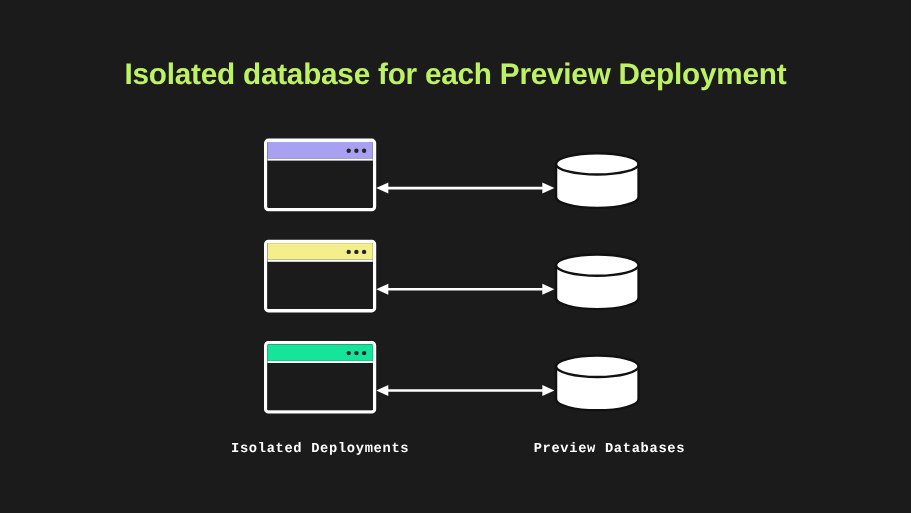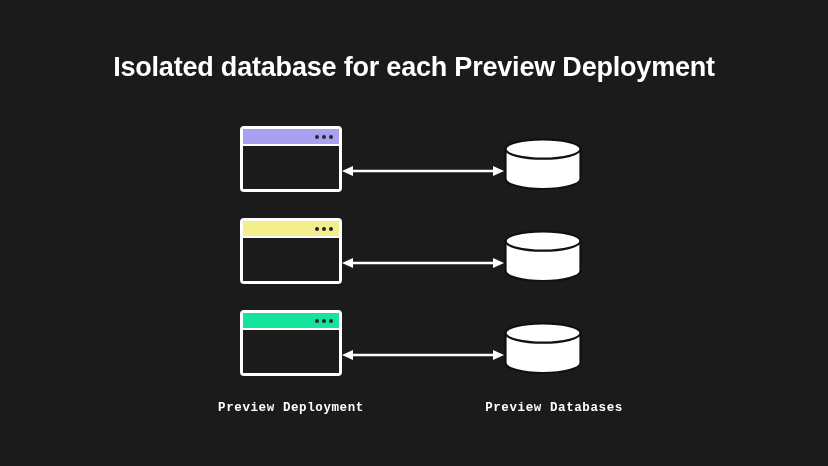--- a/index.html
+++ b/index.html
@@ -21,21 +21,21 @@
     background: #1b1b1b;
   }
 
   
   .title {
     position: absolute;
     top: 52px;
     left: 0;
     width: 828px;
     text-align: center;
-    color: #ffffff;
+    color: #bef264;
     font-size: 27px;
     font-weight: 700;
     letter-spacing: -0.2px;
     font-family: "Liberation Sans", sans-serif;
     white-space: nowrap;
   }
 
   
   .diagram {
     position: absolute;
@@ -208,18 +208,18 @@
       </svg>
     </div>
 
     <div class="database db-3">
       <svg viewBox="0 0 78 52" xmlns="http://www.w3.org/2000/svg">
         <path d="M1.5 11 L1.5 41 A 37.5 10 0 0 0 76.5 41 L76.5 11 Z" fill="#ffffff" stroke="#111111" stroke-width="2.2"></path>
         <ellipse cx="39" cy="11" rx="37.5" ry="9.7" fill="#ffffff" stroke="#111111" stroke-width="2.2"></ellipse>
       </svg>
     </div>
 
-    <div class="caption caption-left">Preview Deployment</div>
+    <div class="caption caption-left">Isolated Deployments</div>
 
     <div class="caption caption-right">Preview Databases</div>
 
   </div>
 </div>
 
 </body></html>

